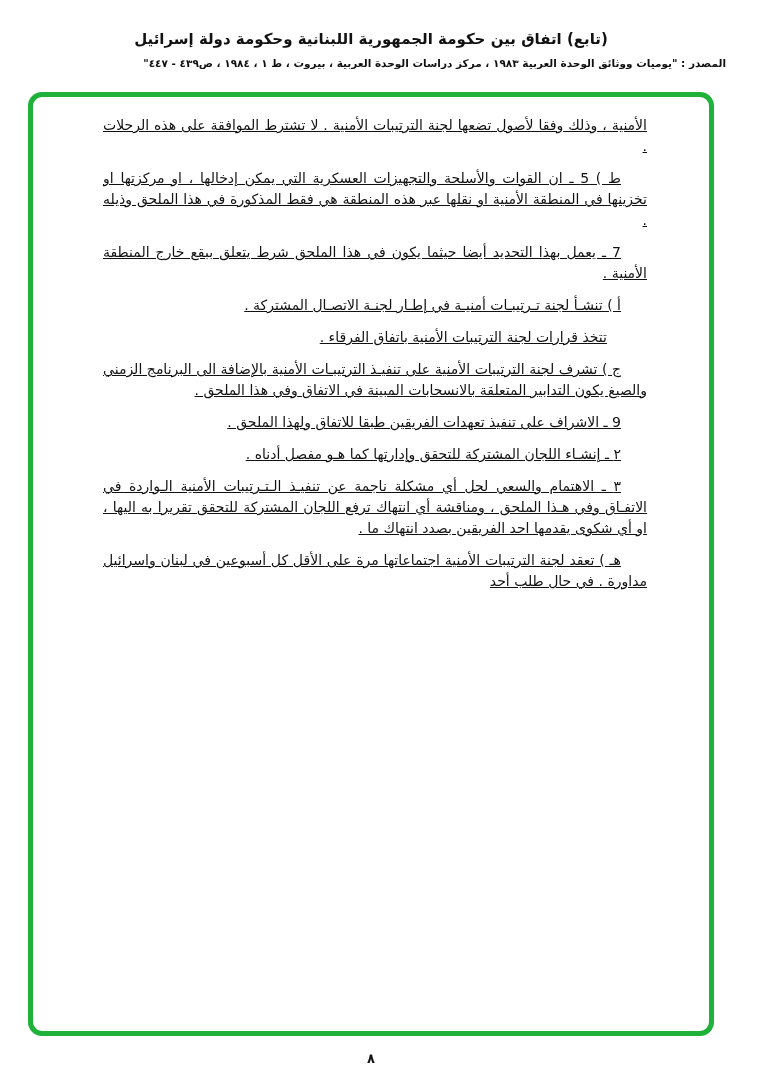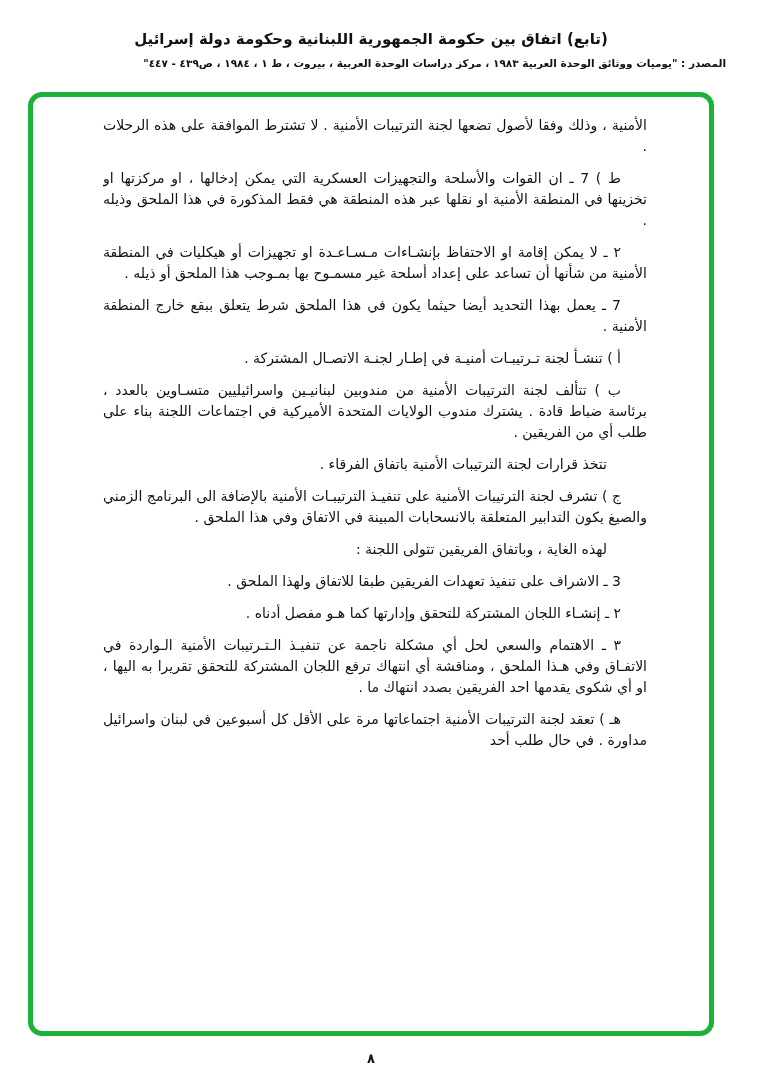--- a/index.html
+++ b/index.html
@@ -48,20 +48,21 @@
     top:18px;right:62px;left:70px;bottom:10px;
     direction:rtl;
     text-align:justify;
     text-justify:inter-word;
     font-size:14px;
     line-height:21px;
     overflow:hidden;
   }
   .text-area p{
     margin:0 0 11px 0;
+    text-decoration:underline;
   }
   .text-area p.indent{
     text-indent:26px;
   }
   .text-area p.indent-deep{
     text-indent:40px;
   }
   .page-number{
     position:absolute;
     bottom:12px;left:0;right:0;
@@ -75,29 +76,26 @@
 
 <div class="page">
 
   <div class="doc-title">(تابع) اتفاق بين حكومة الجمهورية اللبنانية وحكومة دولة إسرائيل</div>
 
   <div class="doc-source">المصدر :  "يوميات ووثائق الوحدة العربية ١٩٨٣ ، مركز دراسات الوحدة العربية ، بيروت ، ط ١ ، ١٩٨٤ ، ص٤٣٩ - ٤٤٧"</div>
 
   <div class="content-box">
     <div class="text-area">
       <p>الأمنية ، وذلك وفقا لأصول تضعها لجنة الترتيبات الأمنية . لا تشترط الموافقة على هذه الرحلات .</p>
-      <p class="indent">ط ) 7 ـ ان القوات والأسلحة والتجهيزات العسكرية التي يمكن إدخالها ، او مركزتها او تخزينها في المنطقة الأمنية او نقلها عبر هذه المنطقة هي فقط المذكورة في هذا الملحق وذيله .</p>
-      <p class="indent">٢ ـ لا يمكن إقامة او الاحتفاظ بإنشـاءات مـسـاعـدة او تجهيزات أو هيكليات في المنطقة الأمنية من شأنها أن تساعد على إعداد أسلحة غير مسمـوح بها بمـوجب هذا الملحق أو ذيله .</p>
+      <p class="indent">ط ) 5 ـ ان القوات والأسلحة والتجهيزات العسكرية التي يمكن إدخالها ، او مركزتها او تخزينها في المنطقة الأمنية او نقلها عبر هذه المنطقة هي فقط المذكورة في هذا الملحق وذيله .</p>
       <p class="indent">7 ـ يعمل بهذا التحديد أيضا حيثما يكون في هذا الملحق شرط يتعلق ببقع خارج المنطقة الأمنية .</p>
       <p class="indent">أ ) تنشـأ لجنة تـرتيبـات أمنيـة في إطـار لجنـة الاتصـال المشتركة .</p>
-      <p class="indent">ب ) تتألف لجنة الترتيبات الأمنية من مندوبين لبنانيـين واسرائيليين متسـاوين بالعدد ، برئاسة ضباط قادة . يشترك مندوب الولايات المتحدة الأميركية في اجتماعات اللجنة بناء على طلب أي من الفريقين .</p>
       <p class="indent-deep">تتخذ قرارات لجنة الترتيبات الأمنية باتفاق الفرقاء .</p>
       <p class="indent">ج ) تشرف لجنة الترتيبات الأمنية على تنفيـذ الترتيبـات الأمنية بالإضافة الى البرنامج الزمني والصيغ يكون التدابير المتعلقة بالانسحابات المبينة في الاتفاق وفي هذا الملحق .</p>
-      <p class="indent-deep">لهذه الغاية ، وباتفاق الفريقين تتولى اللجنة :</p>
-      <p class="indent">3 ـ الاشراف على تنفيذ تعهدات الفريقين طبقا للاتفاق ولهذا الملحق .</p>
+      <p class="indent">9 ـ الاشراف على تنفيذ تعهدات الفريقين طبقا للاتفاق ولهذا الملحق .</p>
       <p class="indent">٢ ـ إنشـاء اللجان المشتركة للتحقق  وإدارتها كما هـو مفصل أدناه .</p>
       <p class="indent">٣ ـ الاهتمام والسعي لحل أي مشكلة ناجمة عن تنفيـذ الـتـرتيبات الأمنية الـواردة في الاتفـاق وفي هـذا الملحق ، ومناقشة أي انتهاك ترفع اللجان المشتركة للتحقق تقريرا به اليها ، او أي شكوى يقدمها احد الفريقين بصدد انتهاك ما .</p>
       <p class="indent">هـ ) تعقد لجنة الترتيبات الأمنية اجتماعاتها مرة على الأقل كل أسبوعين في لبنان واسرائيل مداورة . في حال طلب أحد</p>
     </div>
   </div>
 
   <div class="page-number">٨</div>
 
 </div>
 

